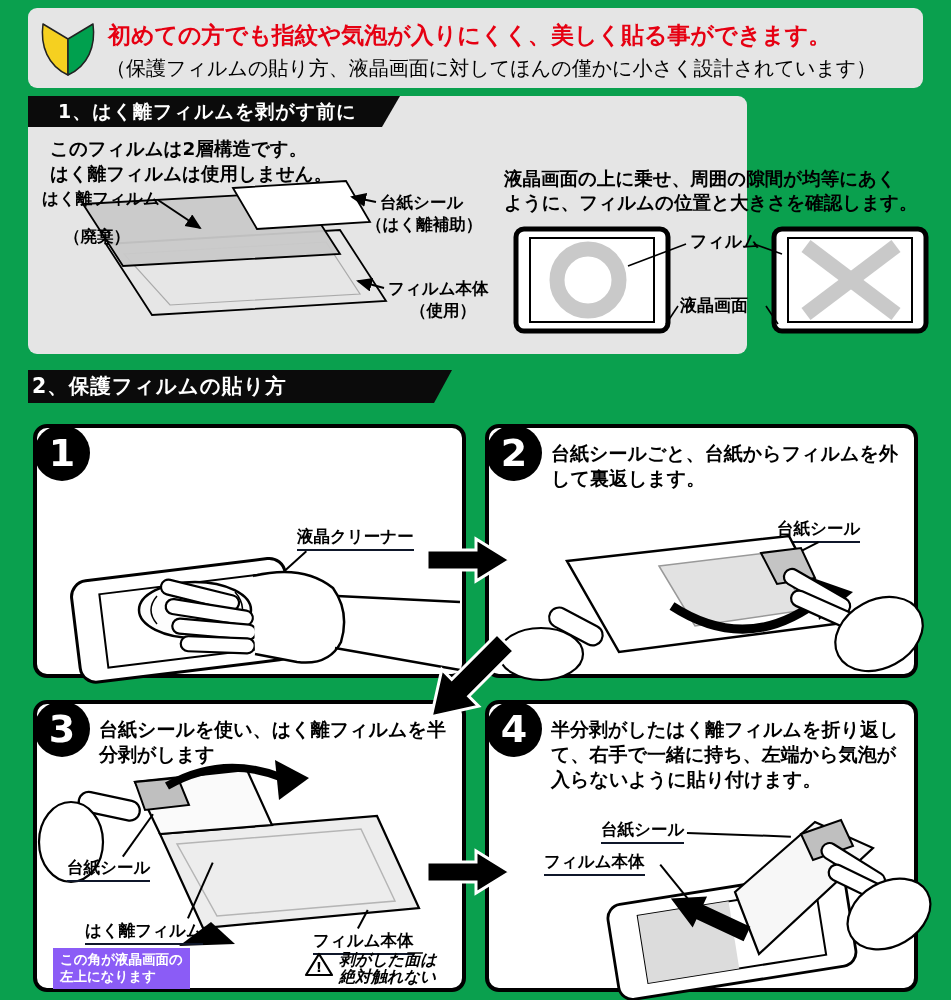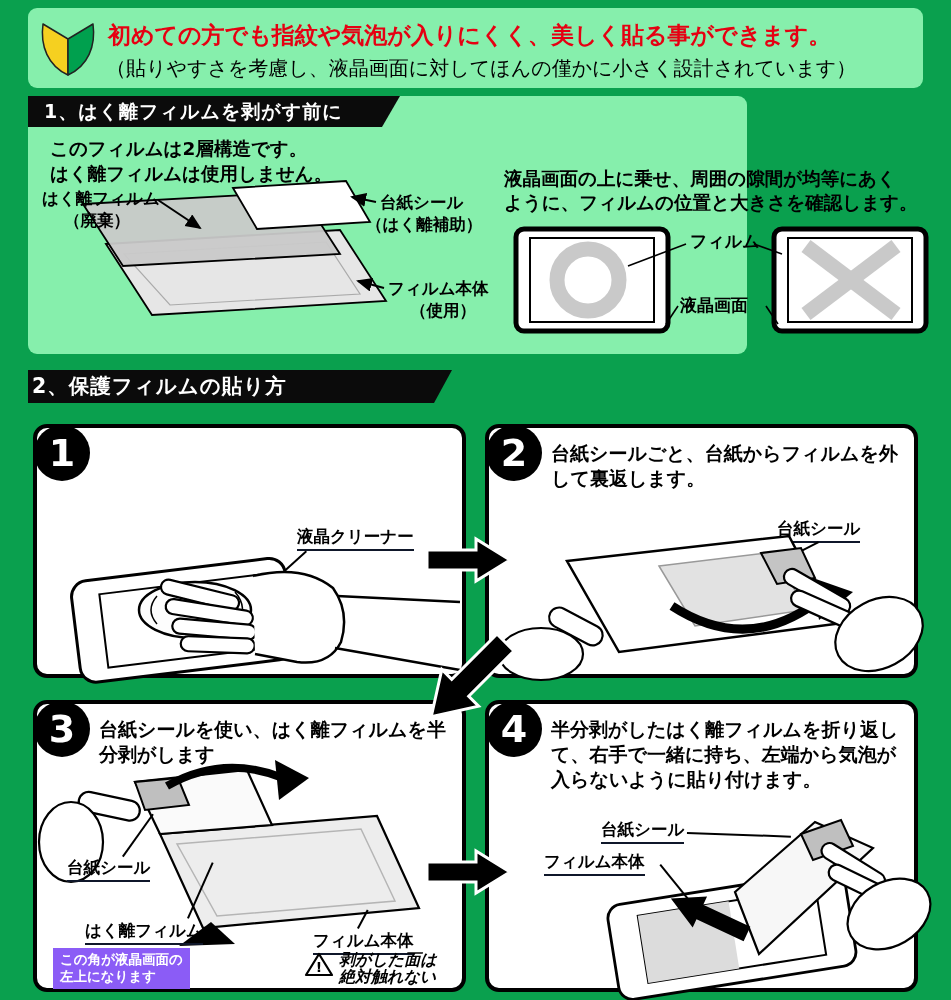--- a/index.html
+++ b/index.html
@@ -1,18 +1,18 @@
 <!DOCTYPE html>
 <html><head>
 <meta charset="utf-8">
 <style>
   * { margin:0; padding:0; box-sizing:border-box; }
   body { font-family:"DejaVu Sans","Liberation Sans",sans-serif; color:#000; background:#0aa04e; }
   .page { position:relative; width:951px; height:1000px; background:#0aa04e; overflow:hidden; }
-  .whitebox { position:absolute; background:#86efac; border-radius:9px; }
+  .whitebox { position:absolute; background:#e5e5e5; border-radius:9px; }
   .banner { position:absolute; background:#0b0b0b; color:#fff; font-weight:bold; letter-spacing:1px;
             clip-path:polygon(0 0,100% 0,calc(100% - 18px) 100%,0 100%); }
   .stepbox { position:absolute; background:#fff; border:4px solid #000; border-radius:14px; }
   .stepnum { position:absolute; left:-3px; top:-3px; width:56px; height:56px; border-radius:50%;
              background:#000; color:#fff; display:flex; align-items:center; justify-content:center;
              font-size:38px; font-weight:bold; z-index:3; }
   .steptext { position:absolute; left:62px; top:13px; width:352px; font-size:19px; font-weight:600; line-height:1.32; }
   .txt { position:absolute; font-weight:600; white-space:nowrap; }
   .lbl { position:absolute; font-size:16.5px; font-weight:600; white-space:nowrap; background:rgba(255,255,255,.0); }
   .u { border-bottom:2px solid #0f172a; padding-bottom:1px; }
@@ -26,21 +26,21 @@
 <body>
 
 <div class="page">
 
   <div class="whitebox" style="left:28px; top:8px; width:895px; height:80px;">
     <svg class="layer" style="left:12px; top:10px;" width="56" height="58" viewBox="0 0 56 58">
       <path d="M28,21 L3,6 C0,28 8,48 28,57 Z" fill="#f5d020" stroke="#222" stroke-width="1.5" stroke-linejoin="round"></path>
       <path d="M28,21 L53,6 C56,28 48,48 28,57 Z" fill="#00a04e" stroke="#222" stroke-width="1.5" stroke-linejoin="round"></path>
     </svg>
     <div class="txt" style="left:80px; top:12px; font-size:23px; font-weight:bold; color:#e60012;">初めての方でも指紋や気泡が入りにくく、美しく貼る事ができます。</div>
-    <div class="txt" style="left:78px; top:47px; font-size:20px; font-weight:500;">（貼りやすさを考慮し、液晶画面に対してほんの僅かに小さく設計されています）</div>
+    <div class="txt" style="left:78px; top:47px; font-size:20px; font-weight:500;">（保護フィルムの貼り方、液晶画面に対してほんの僅かに小さく設計されています）</div>
   </div>
 
   <div class="whitebox" style="left:28px; top:96px; width:719px; height:258px;">
 
     <svg class="layer" style="left:0; top:0;" width="895" height="258" viewBox="0 0 895 258">
       <defs>
         <marker id="ah" markerWidth="9" markerHeight="8" refX="7" refY="3.5" orient="auto">
           <path d="M0,0 L8,3.5 L0,7 Z" fill="#000"></path>
         </marker>
       </defs>
@@ -69,33 +69,33 @@
       <line x1="658" y1="148" x2="600" y2="170" stroke="#000" stroke-width="1.6"></line>
       <line x1="726" y1="148" x2="754" y2="158" stroke="#000" stroke-width="1.6"></line>
       <line x1="650" y1="210" x2="638" y2="228" stroke="#000" stroke-width="1.6"></line>
       <line x1="738" y1="210" x2="750" y2="228" stroke="#000" stroke-width="1.6"></line>
     </svg>
 
     <div class="txt" style="left:22px; top:40px; font-size:18.5px;">このフィルムは2層構造です。</div>
     <div class="txt" style="left:22px; top:65px; font-size:18.5px;">はく離フィルムは使用しません。</div>
 
     <div class="lbl" style="left:14px; top:92px;">はく離フィルム</div>
-    <div class="lbl" style="left:36px; top:114px;">（廃棄）</div>
+    <div class="lbl" style="left:36px; top:130px;">（廃棄）</div>
     <div class="lbl" style="left:352px; top:96px;">台紙シール</div>
     <div class="lbl" style="left:338px; top:118px;">（はく離補助）</div>
     <div class="lbl" style="left:360px; top:182px;">フィルム本体</div>
     <div class="lbl" style="left:382px; top:204px;">（使用）</div>
 
     <div class="txt" style="left:476px; top:70px; font-size:18.5px;">液晶画面の上に乗せ、周囲の隙間が均等にあく</div>
     <div class="txt" style="left:476px; top:94px; font-size:18.5px;">ように、フィルムの位置と大きさを確認します。</div>
     <div class="lbl" style="left:662px; top:134px; font-size:17px;">フィルム</div>
     <div class="lbl" style="left:652px; top:198px; font-size:17px;">液晶画面</div>
   </div>
 
-  <div class="banner" style="left:28px; top:96px; width:372px; height:31px; font-size:19px; line-height:31px; padding-left:16px;">1、はく離フィルムを剥がす前に</div>
+  <div class="banner" style="left:28px; top:96px; width:372px; height:31px; font-size:19px; line-height:31px; padding-left:30px;">1、はく離フィルムを剥がす前に</div>
 
   <div class="banner" style="left:28px; top:370px; width:424px; height:33px; font-size:20.5px; line-height:33px; padding-left:4px;">2、保護フィルムの貼り方</div>
 
   <div class="stepbox" style="left:33px; top:424px; width:433px; height:254px;">
     <div class="stepnum">1</div>
     <div class="lbl u" style="left:260px; top:98px;">液晶クリーナー</div>
     <div class="leader" style="left:270px; top:124px; width:51px; transform:rotate(138deg);"></div>
     <svg class="layer" style="left:8px; top:116px;" width="415" height="134" viewBox="0 0 415 134">
       <g transform="rotate(-7 140 75)">
         <rect x="30" y="25" width="215" height="102" rx="16" fill="#fff" stroke="#000" stroke-width="3"></rect>

